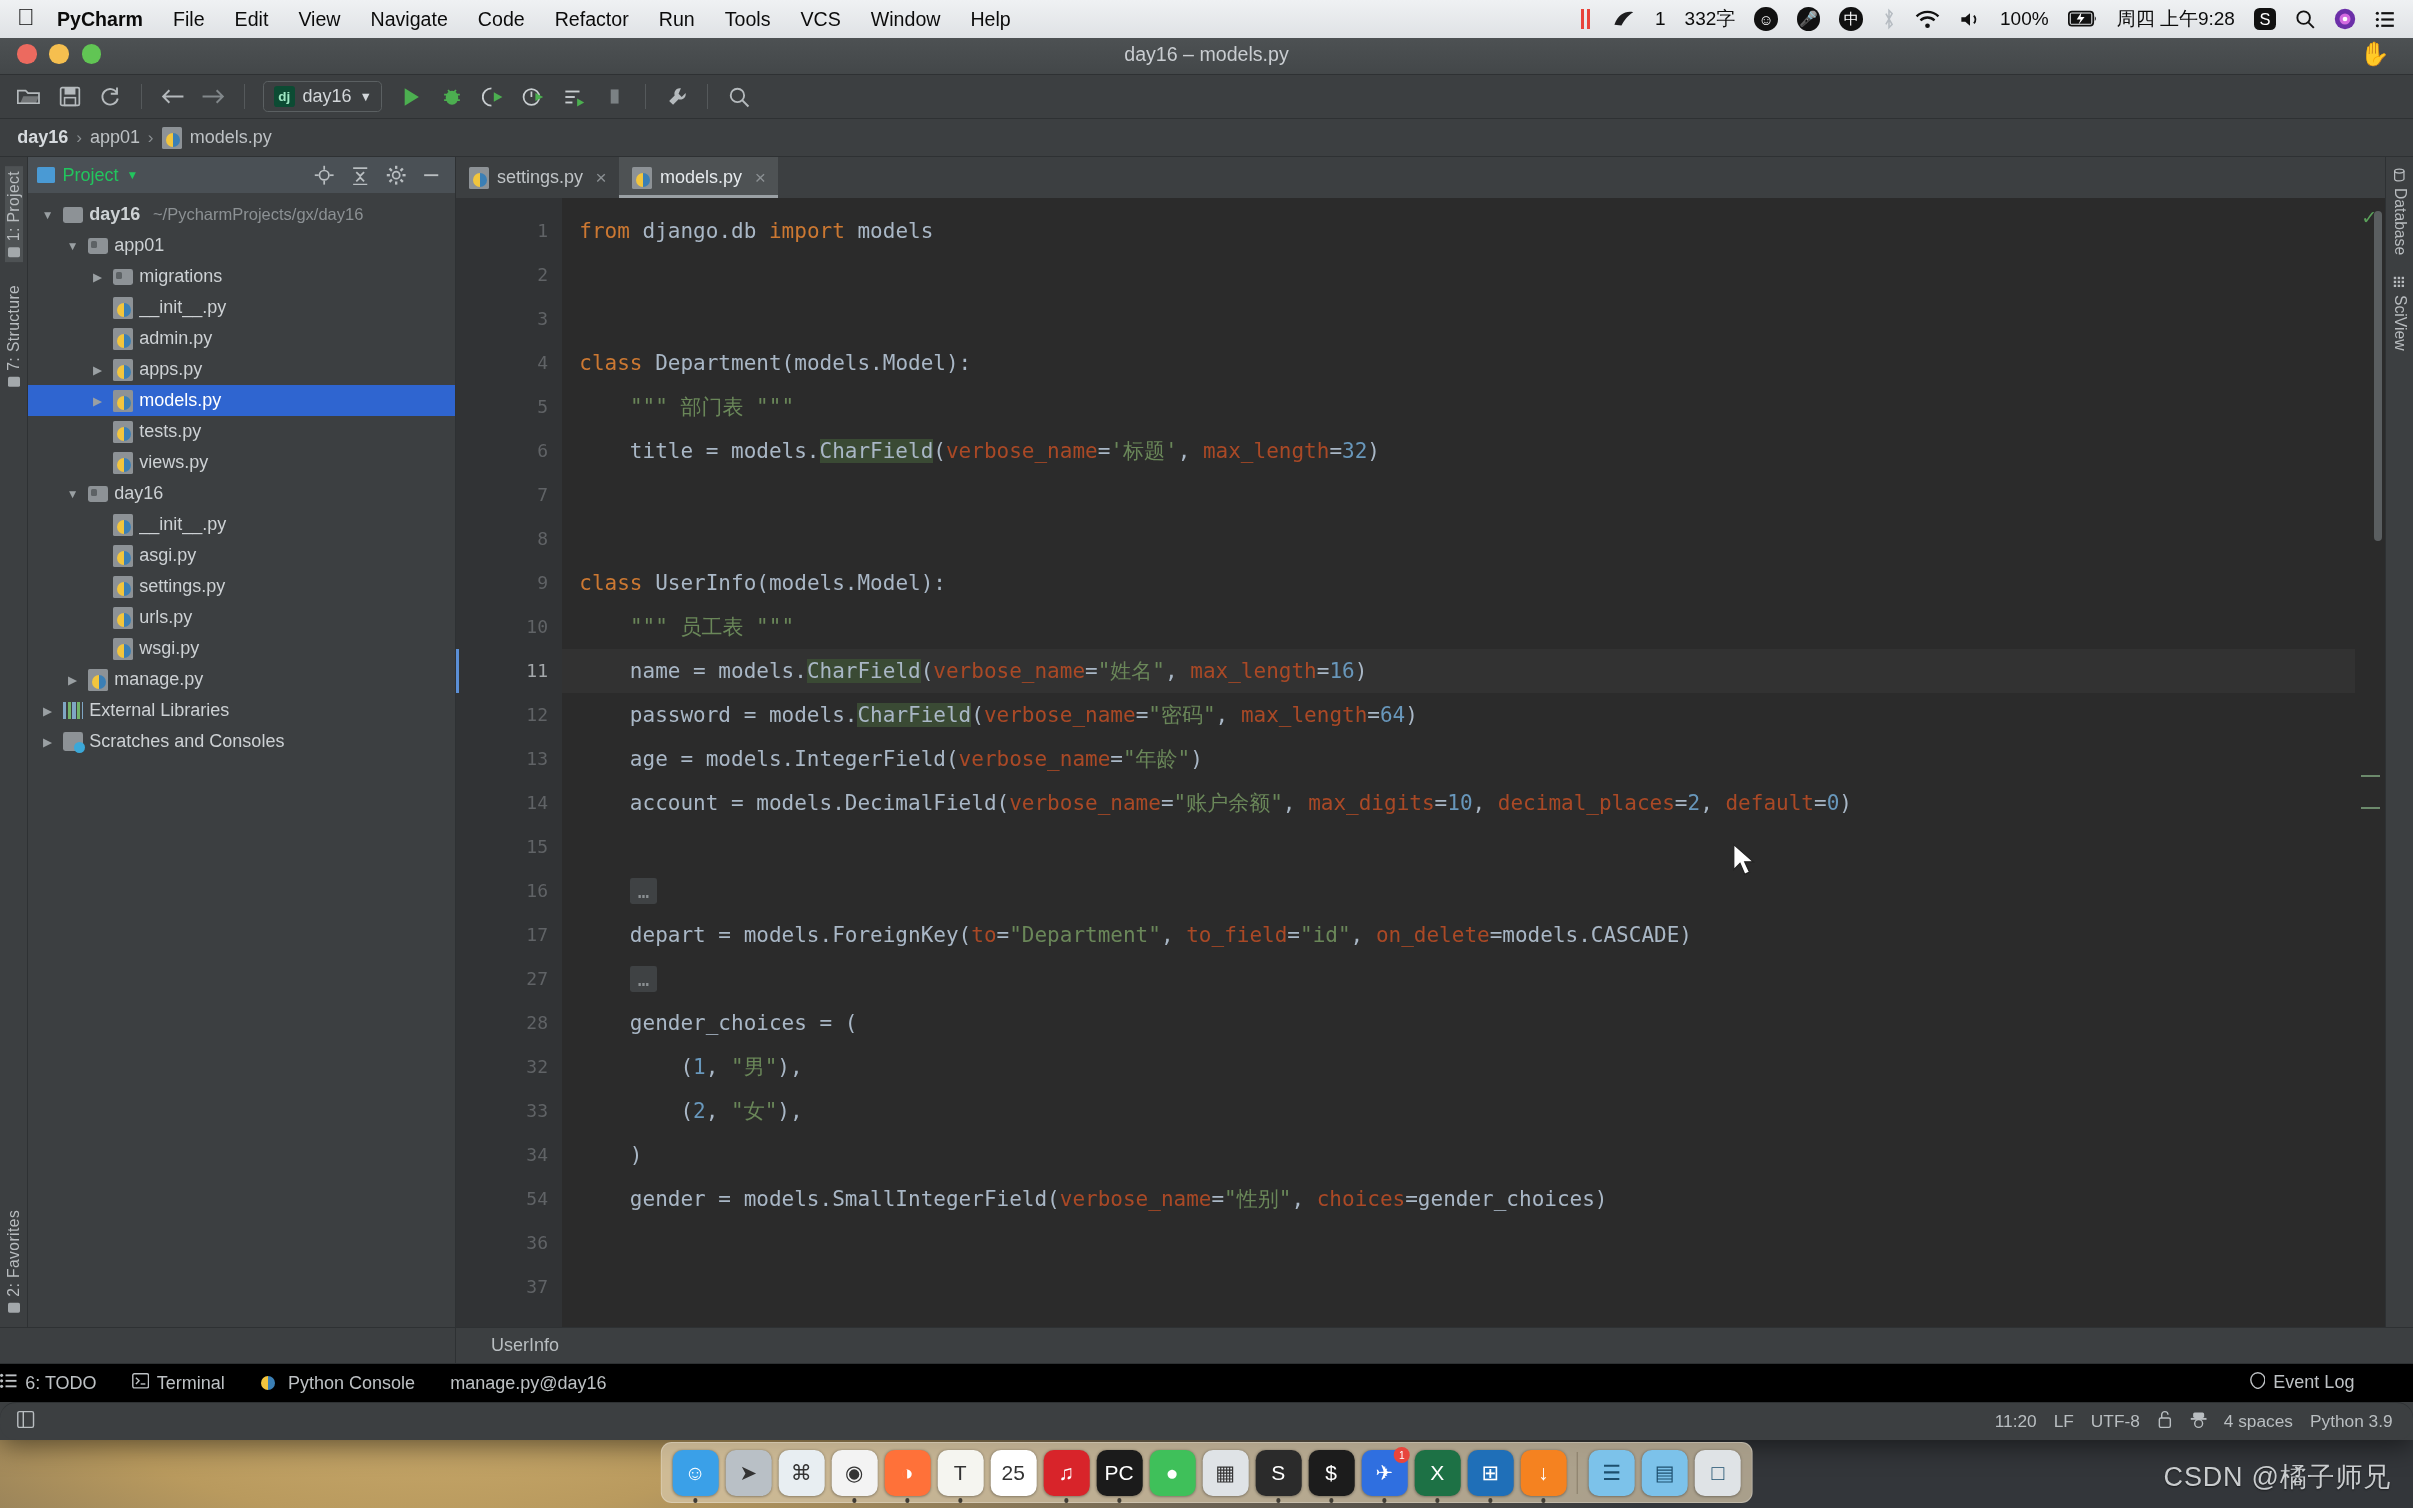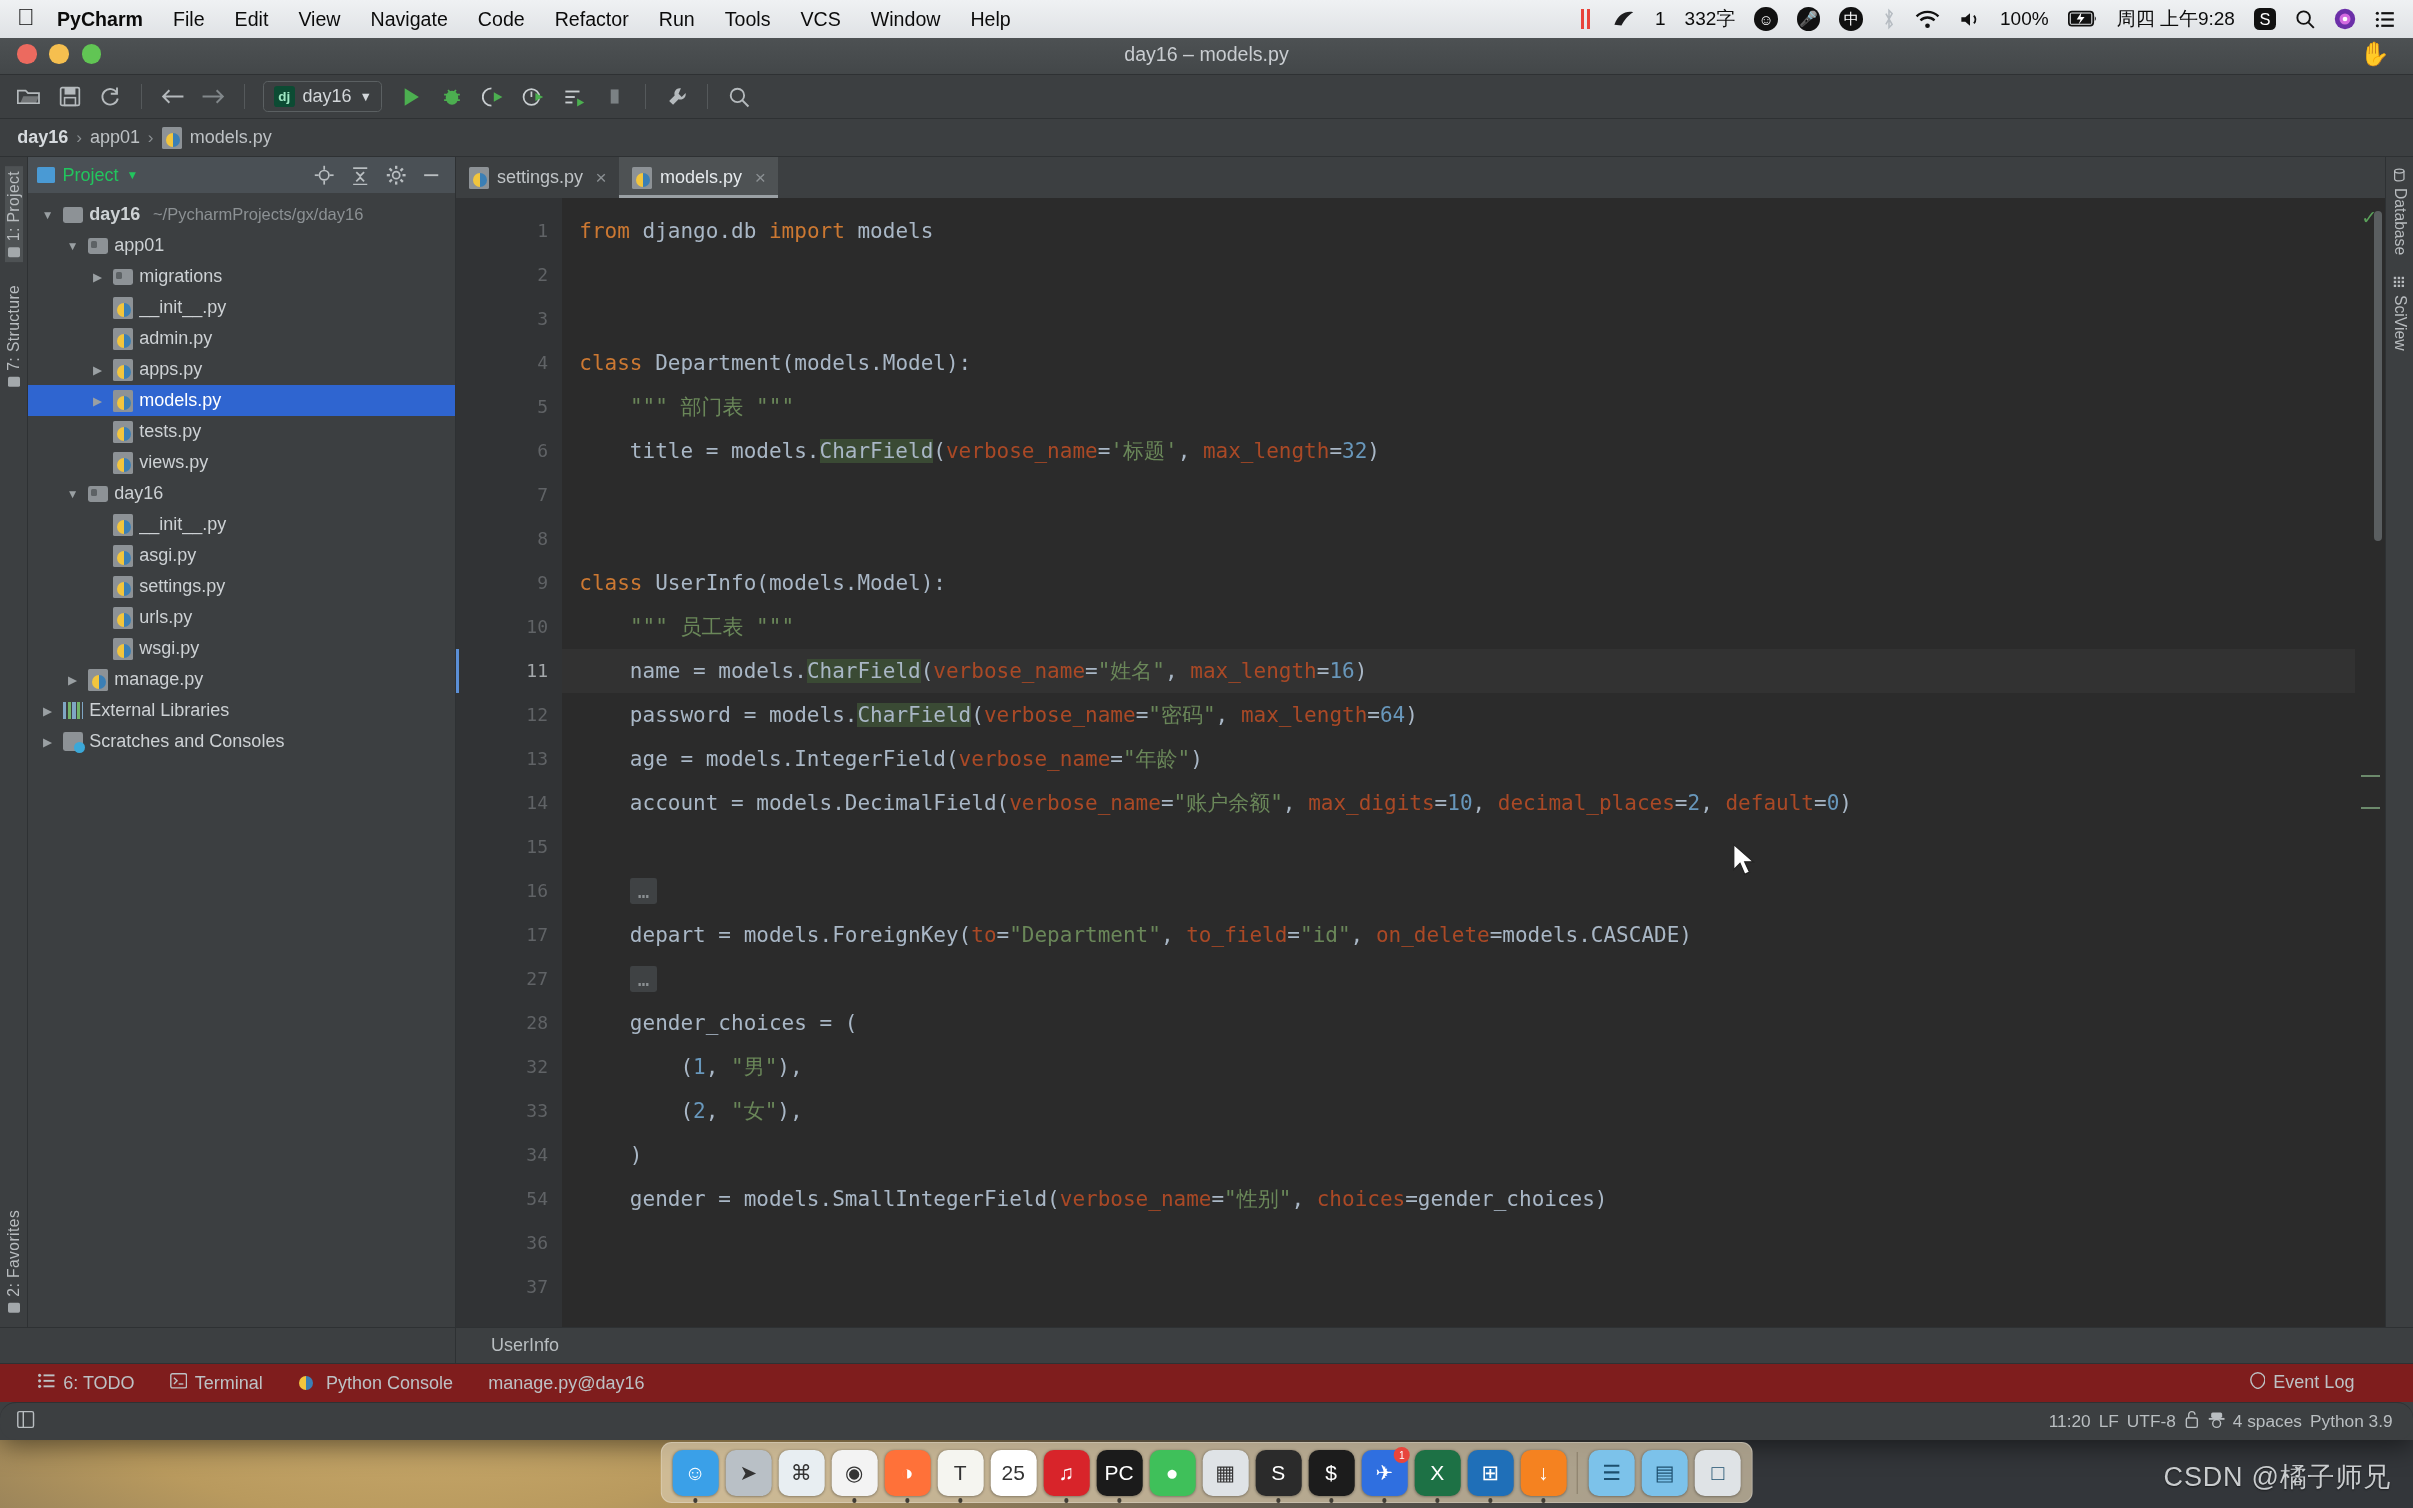--- a/index.html
+++ b/index.html
@@ -202,31 +202,31 @@
 
   
   .navlabelbar{
     height:36px;background:#3c3f41;border-top:0.8px solid #2e3133;
     display:flex;align-items:center; flex:0 0 36px;
   }
   .navlabelbar .lpad{ width:456px; flex:0 0 456px; border-right:0.8px solid #2e3133; height:100%;}
   .navlabelbar .lbl{ color:#b9bec1;font-size:18px; padding-left:35px; }
 
   .toolstrip{
-    height:39px;background:#7f1d1d;border-top:0.8px solid #2e3133;
-    display:flex;align-items:center;padding-left:38px;gap:35px;
+    height:39px;background:#000000;border-top:0.8px solid #2e3133;
+    display:flex;align-items:center;gap:35px;
     color:#bdc1c4;font-size:18px; flex:0 0 39px;
   }
   .toolstrip .it{ display:flex;align-items:center;gap:7.9px; }
   .toolstrip .grow{ flex:1; }
 
   .statusbar{
     height:38px;background:#3c3f41;border-top:0.8px solid #2e3133;
     display:flex;align-items:center;padding:0 20.4px 0 17.3px;
-    color:#b9bec1;font-size:17.3px;gap:8px; flex:0 0 38px;border-radius:16px;
+    color:#b9bec1;font-size:17.3px;gap:17px; flex:0 0 38px;border-radius:16px;
   }
   .statusbar .grow{ flex:1; }
 
   
   .dock{
     position:absolute; left:50%; transform:translateX(-50%); bottom:4.7px;
     height:61px; background:rgba(215,200,170,.72); border-radius:11px;
     display:flex; align-items:center; gap:7px; padding:0 11px; z-index:60;
     border:0.8px solid rgba(255,255,255,.25);
   }

